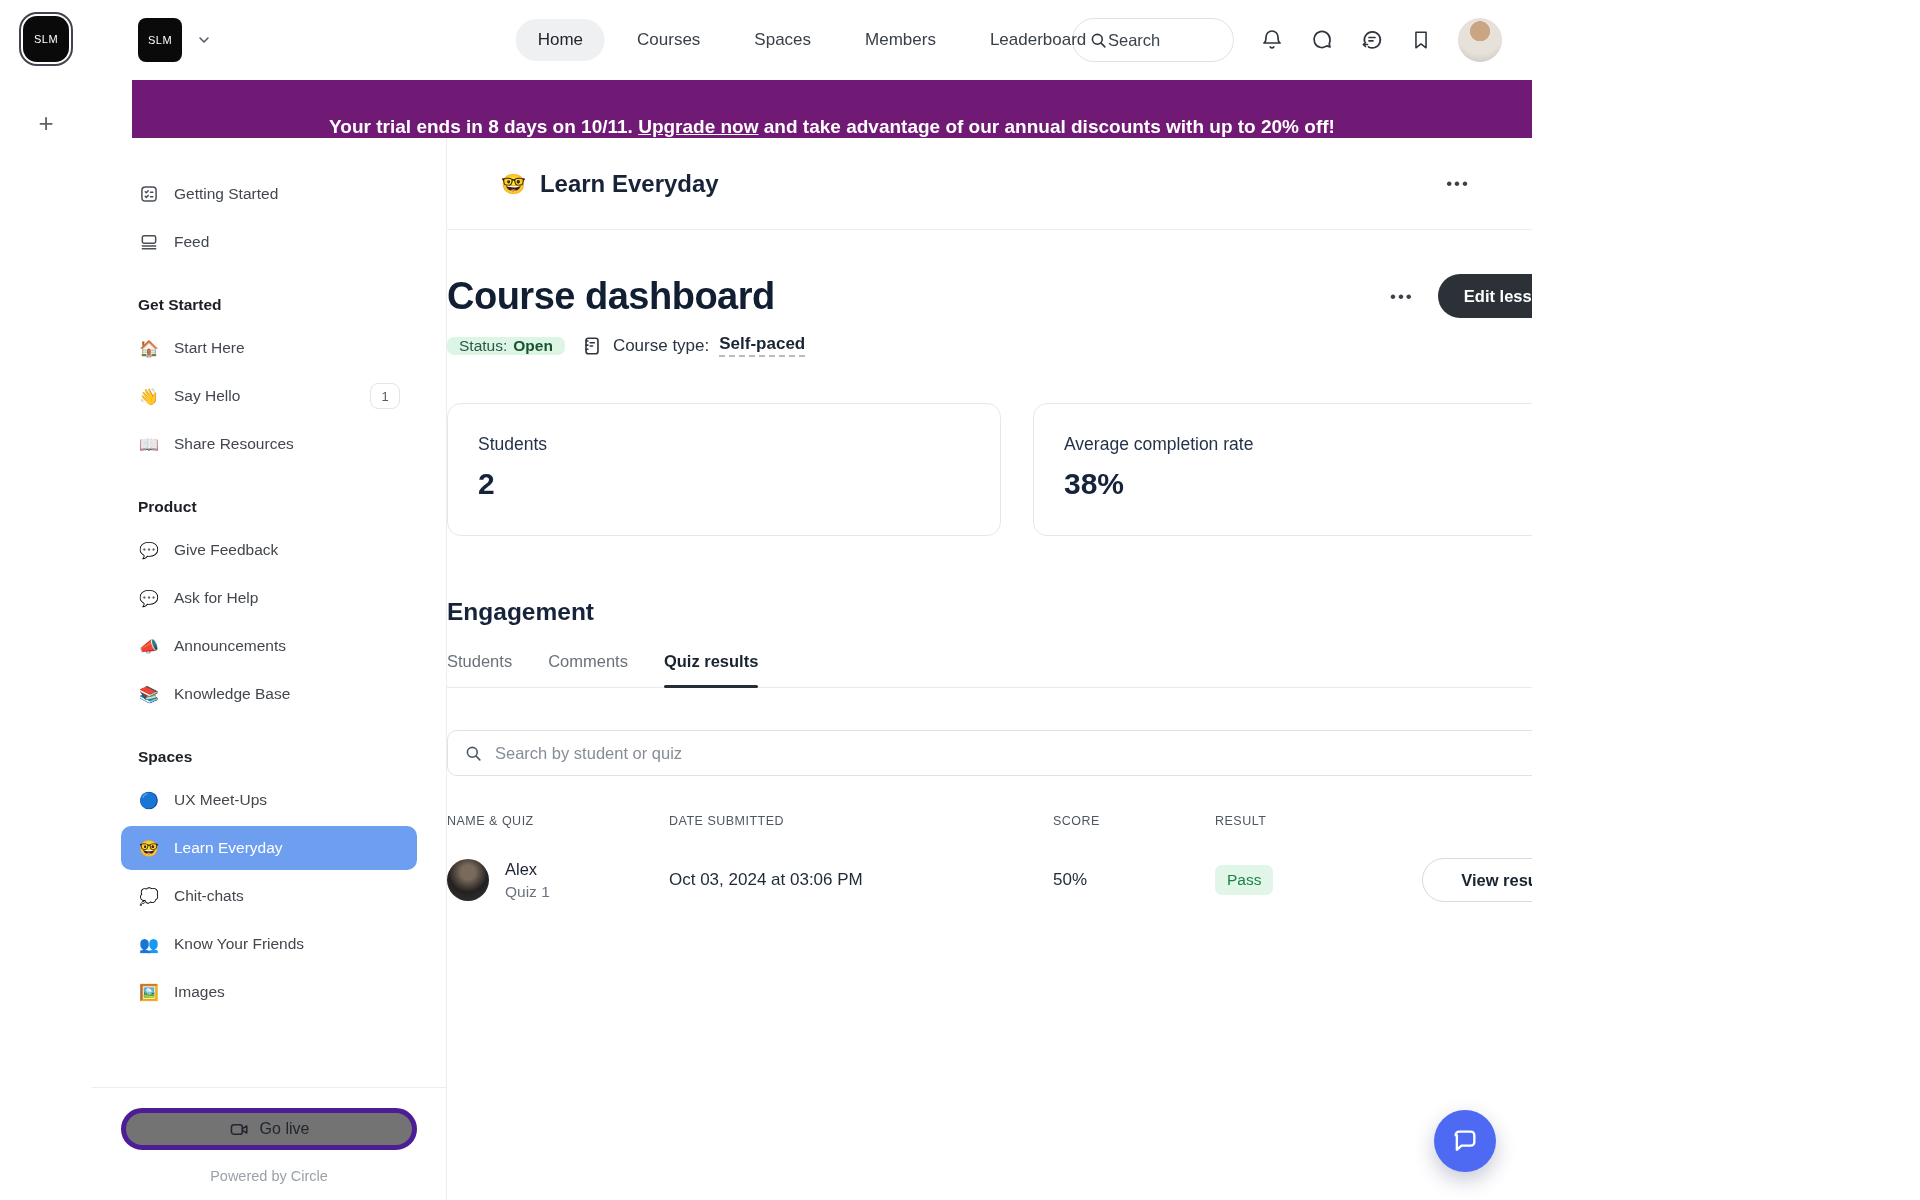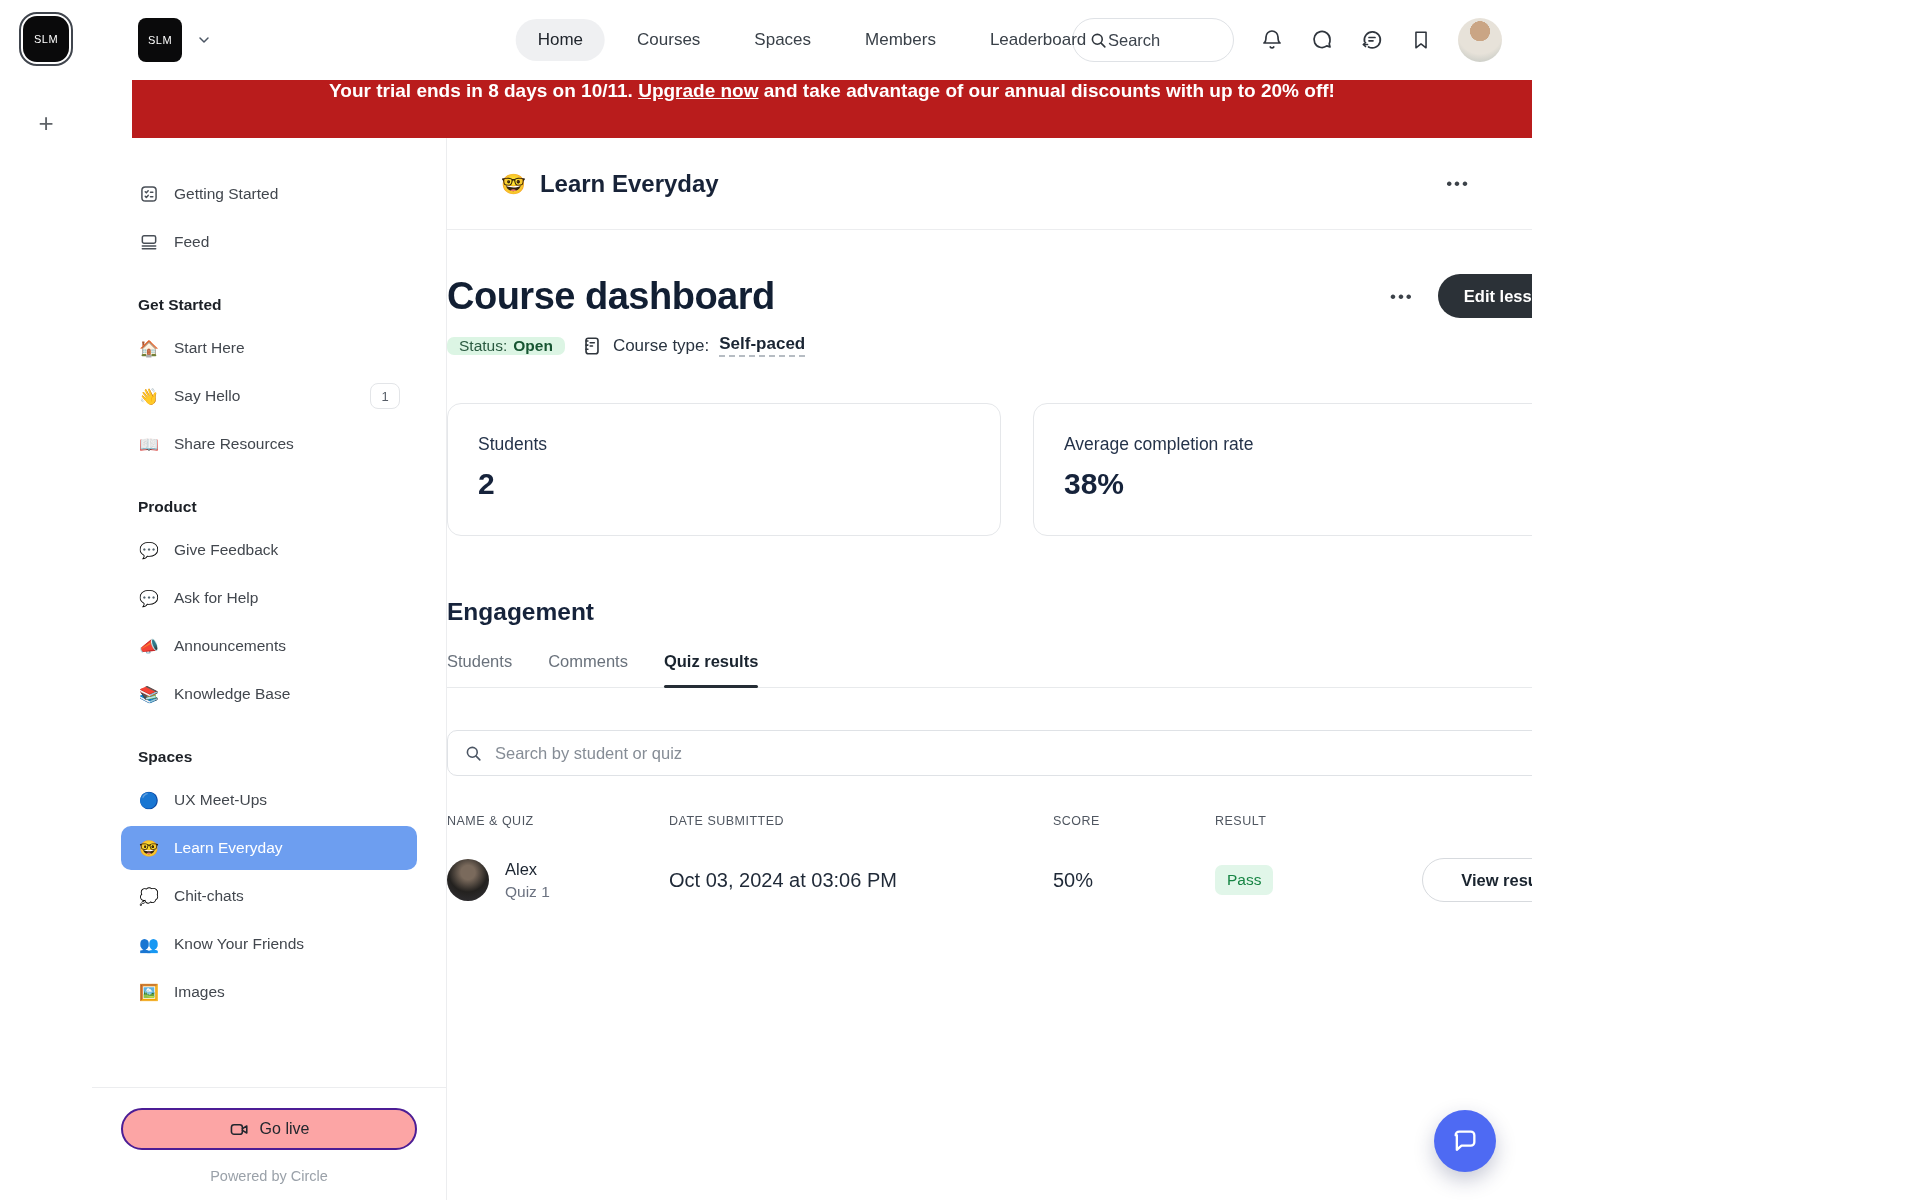--- a/index.html
+++ b/index.html
@@ -30,40 +30,40 @@
   .nav-item { font-size:17px; color:#394048; padding:11px 22px; border-radius:24px; cursor:pointer; white-space:nowrap; }
   .nav-item.active { background:#EFF0F2; color:#21262d; }
   .header-right { margin-left:auto; display:flex; align-items:center; gap:26px; }
   .search-pill { width:162px; height:44px; border:1px solid #dfe2e6; border-radius:22px;
     display:flex; align-items:center; gap:0; padding:0 16px; color:#3c434c; font-size:16.5px; cursor:pointer; }
   .hicon { display:flex; align-items:center; cursor:pointer; }
   .avatar-sm { width:44px; height:44px; border-radius:50%; cursor:pointer;
     background: radial-gradient(circle at 50% 30%, #caa584 0 26%, #e7e2d9 27% 60%, #b9c0bb 100%); }
 
   
-  .banner { height:58px; flex:none; background:#b91c1c; color:#fff; display:flex; align-items:flex-start;
+  .banner { height:58px; flex:none; background:#701a75; color:#fff; display:flex; align-items:flex-end;
     justify-content:center; font-size:19px; font-weight:600; white-space:pre;margin-left:40px; }
   .banner .lnk { text-decoration:underline; cursor:pointer; font-weight:700; }
 
   
   .body-row { flex:1; display:flex; min-height:0; }
 
   
   .sidebar { width:355px; flex:none; border-right:1px solid #ECEDEF; display:flex; flex-direction:column; }
   .side-scroll { flex:1; padding:34px 29px 0; overflow:hidden; }
   .side-item { height:44px; display:flex; align-items:center; gap:14px; padding:0 17px; border-radius:10px;
     font-size:15.5px; color:#42474E; cursor:pointer; margin-bottom:4px; }
   .side-item.active { background:#6D9EF0; color:#fff; }
   .side-icon { width:22px; flex:none; text-align:center; font-size:16px; display:flex; align-items:center; justify-content:center; }
   .side-section { margin-top:32px; }
   .side-title { font-size:15.5px; font-weight:700; color:#1C2026; padding:0 17px; margin-bottom:12px; }
   .badge { margin-left:auto; min-width:30px; height:26px; border:1px solid #e3e5e8; border-radius:8px;
     display:flex; align-items:center; justify-content:center; font-size:13px; color:#565d66; background:#fff; padding:0 8px; }
   .side-bottom { flex:none; border-top:1px solid #ECEDEF; padding:20px 29px 16px; }
-  .go-live { width:100%; height:42px; border:2px solid #4c1d95; border-radius:21px; background:#fca5a5;
+  .go-live { width:100%; height:42px; border:5px solid #4c1d95; border-radius:21px; background:#737373;
     display:flex; align-items:center; justify-content:center; gap:10px; font-size:16px; color:#22272e; cursor:pointer; }
   .powered { text-align:center; color:#9AA1A9; font-size:14.5px; margin-top:18px; }
 
   
   .main { flex:1; display:flex; flex-direction:column; min-width:0; background:#fff; }
   .content-header { height:92px; flex:none; border-bottom:1px solid #ECEDEF; display:flex; align-items:center; padding:0 62px 0 54px; }
   .space-title { display:flex; align-items:center; gap:14px; font-size:24px; font-weight:700; color:#182338; }
   .space-emoji { font-size:20px; }
   .menu-dots { color:#3c4249; font-size:17px; letter-spacing:2px; cursor:pointer; line-height:1; }
   .content-header .menu-dots { margin-left:auto; }
@@ -102,21 +102,21 @@
 
   .table { margin-top:38px; }
   .thead, .trow { display:grid; grid-template-columns:222px 384px 162px 172px 1fr; align-items:center; }
   .thead { font-size:12.5px; color:#4F5660; letter-spacing:.04em; }
   .trow { margin-top:30px; }
   .name-cell { display:flex; align-items:center; gap:16px; }
   .row-avatar { width:42px; height:42px; border-radius:50%; flex:none;
     background: radial-gradient(circle at 50% 32%, #7a6a5c 0 20%, #23211f 55%, #343339 100%); }
   .nm { font-size:16.5px; color:#1B2430; }
   .qz { font-size:15.5px; color:#6B7280; margin-top:4px; }
-  .cell-txt { font-size:20px; color:#1F2937; }
+  .cell-txt { font-size:17px; color:#1F2937; }
   .pass-badge { display:inline-block; background:#E1F6E9; color:#178544; font-size:15.5px; padding:6px 12px; border-radius:7px; }
   .action-cell { text-align:right; }
   .view-btn { height:44px; padding:0 38px; border:1px solid #D7DADE; border-radius:22px; background:#fff;
     font-size:16.5px; font-weight:700; color:#1A242F; cursor:pointer; font-family:inherit; }
 
   .chat-fab { position:absolute; right:36px; bottom:28px; width:62px; height:62px; border-radius:50%;
     background:#4E6AF3; box-shadow:0 8px 20px rgba(30,40,90,.25); display:flex; align-items:center; justify-content:center; cursor:pointer; border:none; }
 
   svg { display:block; }
 </style>

